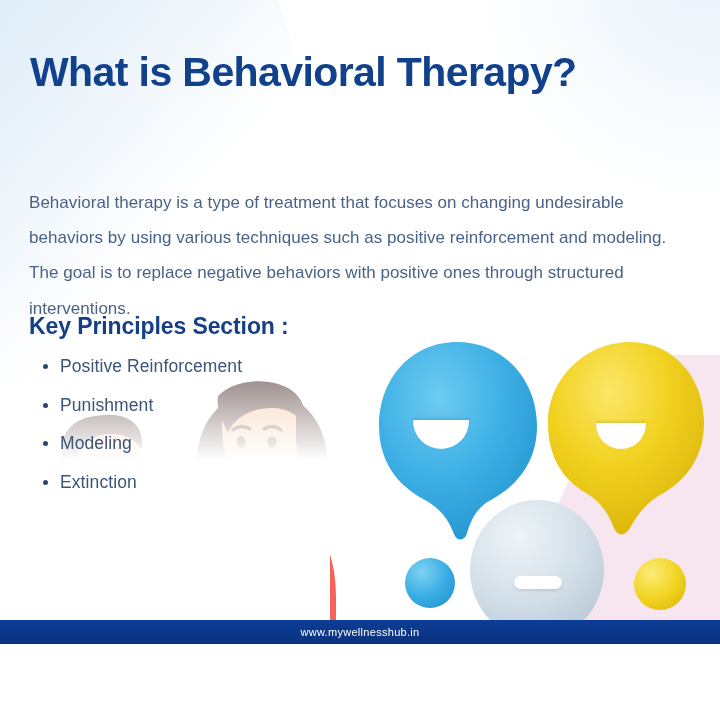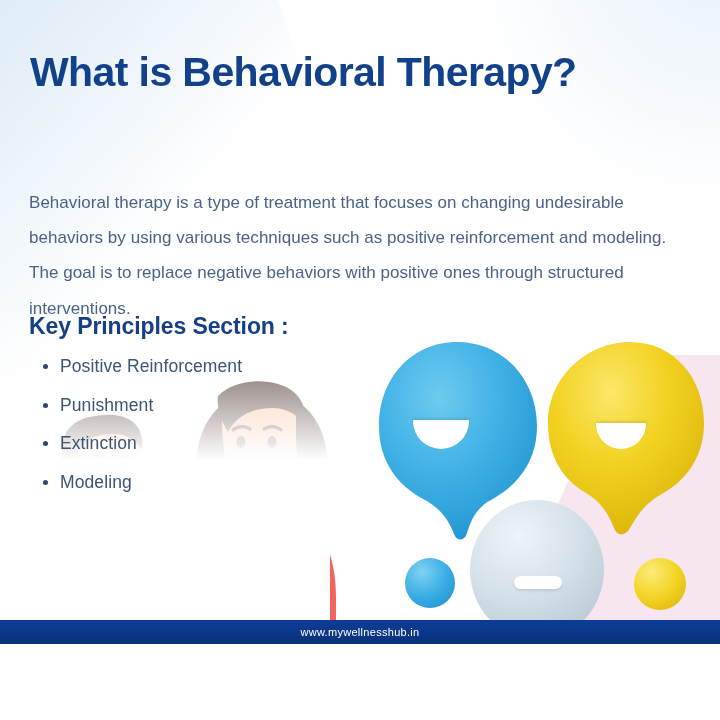--- a/index.html
+++ b/index.html
@@ -308,21 +308,21 @@
   <div class="bg-white-soft-left"></div>
 
   <div class="title">What is Behavioral Therapy?</div>
 
   <div class="body-copy">Behavioral therapy is a type of treatment that focuses on changing undesirable behaviors by using various techniques such as positive reinforcement and modeling. The goal is to replace negative behaviors with positive ones through structured interventions.</div>
 
   <div class="principles-heading">Key Principles Section :</div>
   <ul class="principles-list">
     <li>Positive Reinforcement</li>
     <li>Punishment</li>
+    <li>Modeling</li>
     <li>Extinction</li>
-    <li>Modeling</li>
   </ul>
 
   <div class="footer-bar">
     <span class="footer-url">www.mywellnesshub.in</span>
   </div>
 
 </div>
 
 </body></html>

